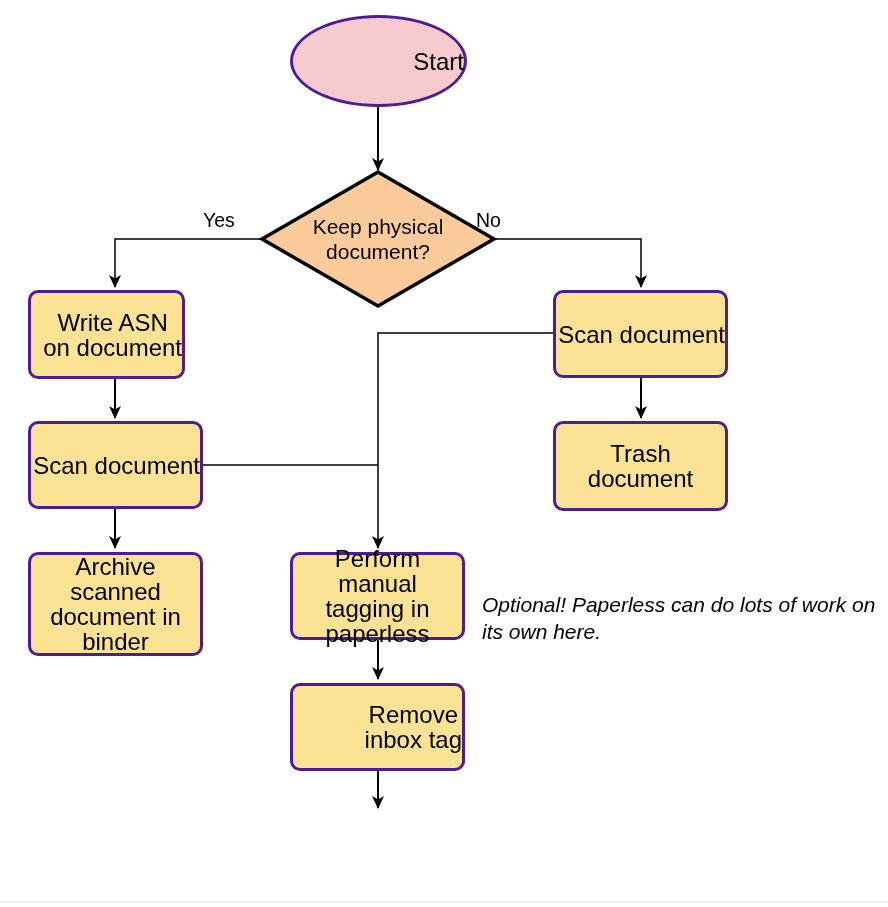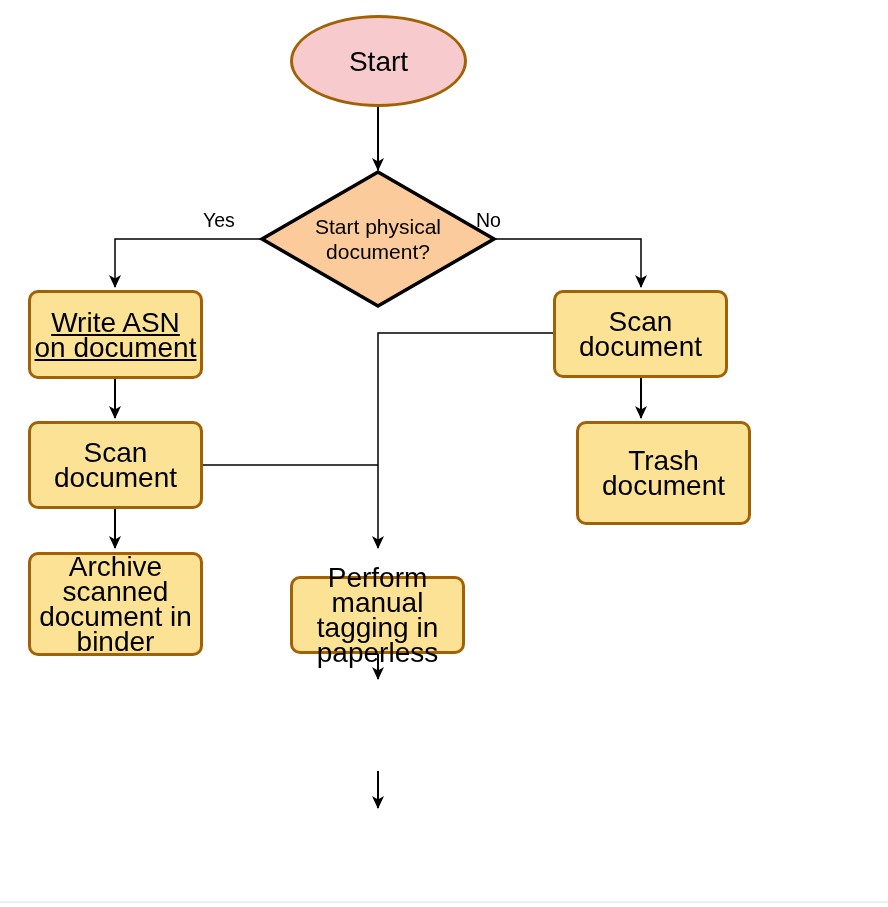--- a/index.html
+++ b/index.html
@@ -19,26 +19,26 @@
   .diamond {
     fill: var(--decision-fill);
     stroke: #000;
     stroke-width: 3.5;
     stroke-linejoin: miter;
   }
   .node {
     position: absolute;
     z-index: 2;
     box-sizing: border-box;
-    border: 3px solid #a16207;
+    border: 3px solid #4c1d95;
     display: flex;
     align-items: center;
-    justify-content: center;
+    justify-content: flex-end;
     text-align: center;
-    font-size: 28px;
+    font-size: 24px;
     line-height: 25px;
     white-space: pre-line;
   }
   .terminal { border-radius: 50%; background: var(--terminal-fill); }
   .process  { border-radius: 10px; background: var(--process-fill); }
   .decision-label {
     position: absolute;
     z-index: 2;
     display: flex;
     align-items: center;
@@ -96,53 +96,59 @@
     <path class="edge heavy" d="M378,640 L378,679" marker-end="url(#arrow)"></path>
     <path class="edge heavy" d="M378,771 L378,808" marker-end="url(#arrow)"></path>
 
     <polygon class="diamond" points="378,172 494,239 378,306 262,239"></polygon>
   </svg>
 
   <div class="node terminal" style="left:290px; top:15px; width:177px; height:92px;">
     <span>Start</span>
   </div>
 
-  <div class="decision-label" style="left:278px; top:214px; width:200px; height:50px;">Start physical
+  <div class="decision-label" style="left:278px; top:214px; width:200px; height:50px;">Keep physical
 document?</div>
 
   <div class="edge-label" style="left:203px; top:209px; width:50px;">Yes</div>
   <div class="edge-label" style="left:476px; top:209px; width:50px;">No</div>
 
-  <div class="node process" style="left:28px; top:290px; width:175px; height:89px;text-decoration:underline;">
+  <div class="node process" style="left:28px; top:290px; width:157px; height:89px;">
     <span>Write ASN
 on document</span>
   </div>
 
   <div class="node process" style="left:553px; top:290px; width:175px; height:88px;">
     <span>Scan document</span>
   </div>
 
   <div class="node process" style="left:28px; top:421px; width:175px; height:88px;">
     <span>Scan document</span>
   </div>
 
-  <div class="node process" style="left:576px; top:421px; width:175px; height:104px;">
+  <div class="node process" style="left:553px; top:421px; width:175px; height:90px;">
     <span>Trash document</span>
   </div>
 
   <div class="node process" style="left:28px; top:552px; width:175px; height:104px;">
     <span>Archive scanned
 document in
 binder</span>
   </div>
 
-  <div class="node process" style="left:290px; top:552px; width:175px; height:78px;margin-top:24px;">
+  <div class="node process" style="left:290px; top:552px; width:175px; height:88px;">
     <span>Perform manual
 tagging in
 paperless</span>
   </div>
 
+  <div class="annotation" style="left:482px; top:591px; width:404px;">Optional! Paperless can do lots of work on
+its own here.</div>
 
+  <div class="node process" style="left:290px; top:683px; width:175px; height:88px;">
+    <span>Remove
+inbox tag</span>
+  </div>
 
 
   <div class="bottom-divider"></div>
 
 </div>
 
 </body></html>

